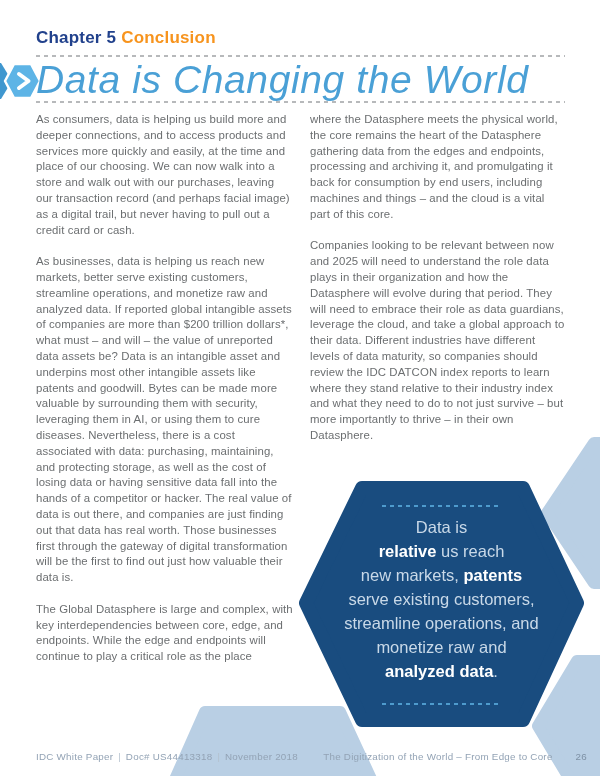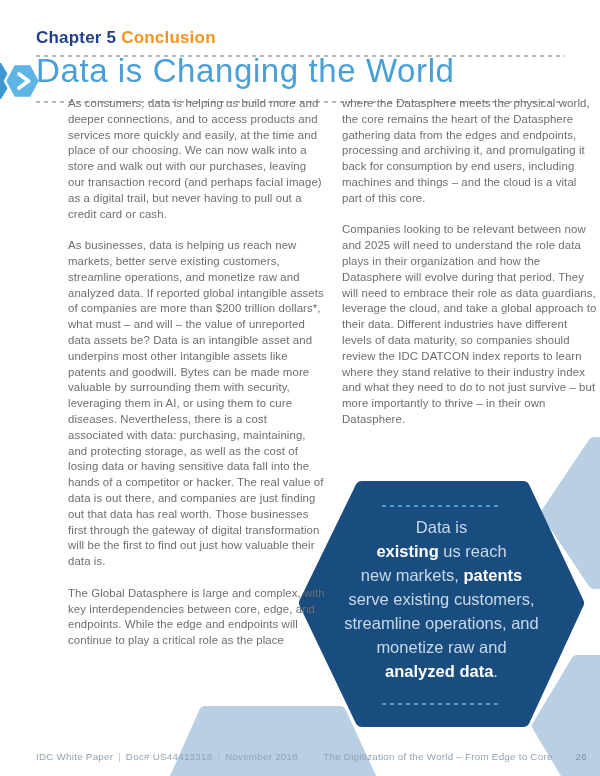--- a/index.html
+++ b/index.html
@@ -20,28 +20,28 @@
   .chapter-name  { color:#f7941e; }
 
   .dashed-rule {
     position:absolute; left:36px; width:529px; height:2px;
     background-image:repeating-linear-gradient(90deg,#b7b9bb 0 4px, transparent 4px 8px);
   }
   #rule-top { top:55px; }
   #rule-mid { top:101px; }
 
   .page-title {
-    position:absolute; left:36px; top:52px; font-size:33px; font-weight:300;
-    color:#4aa0d6; letter-spacing:0.6px; white-space:nowrap;
+    position:absolute; left:36px; top:58px; font-size:39px; font-weight:300;
+    color:#4aa0d6; letter-spacing:0.6px; white-space:nowrap;font-style:italic;
   }
   #title-icon { position:absolute; left:0; top:59px; }
 
   
-  .col { position:absolute; top:96px; width:257px; font-size:11.4px; line-height:15.8px;
-         color:#6b6e70; letter-spacing:0.1px;margin-left:32px; }
+  .col { position:absolute; top:112px; width:257px; font-size:11.4px; line-height:15.8px;
+         color:#6b6e70; letter-spacing:0.1px; }
   #left-col  { left:36px; }
   #right-col { left:310px; }
   .col p { margin:0 0 15.8px 0; }
 
   .footnote { position:absolute; left:36px; top:697px; font-size:8.5px; color:#a9abae; letter-spacing:0.2px; }
 
   
   .callout-text {
     position:absolute; left:316px; top:515px; width:251px; text-align:center;
     font-size:16.5px; line-height:24px; color:#c9d9e8; z-index:2;
@@ -103,21 +103,21 @@
       </div>
     <div id="right-col" class="col">
         <p>where the Datasphere meets the physical world, the core remains the heart of the Datasphere gathering data from the edges and endpoints, processing and archiving it, and promulgating it back for consumption by end users, including machines and things – and the cloud is a vital part of this core.</p>
         <p>Companies looking to be relevant between now and 2025 will need to understand the role data plays in their organization and how the Datasphere will evolve during that period. They will need to embrace their role as data guardians, leverage the cloud, and take a global approach to their data. Different industries have different levels of data maturity, so companies should review the IDC DATCON index reports to learn where they stand relative to their industry index and what they need to do to not just survive – but more importantly to thrive – in their own Datasphere.</p>
       </div>
 
 
     <div id="hex-dash-top" class="hex-dash"></div>
     <div class="callout-text">
         <div><span>Data is</span></div>
-        <div><span class="b">existing</span><span> us reach</span></div>
+        <div><span class="b">relative</span><span> us reach</span></div>
         <div><span>new markets, </span><span class="b">patents</span></div>
         <div><span>serve existing customers,</span></div>
         <div><span>streamline operations, and</span></div>
         <div><span>monetize raw and</span></div>
         <div><span class="b">analyzed data</span><span>.</span></div>
       </div>
     <div id="hex-dash-bottom" class="hex-dash"></div>
 
     <div class="footer">
       <div class="group">

